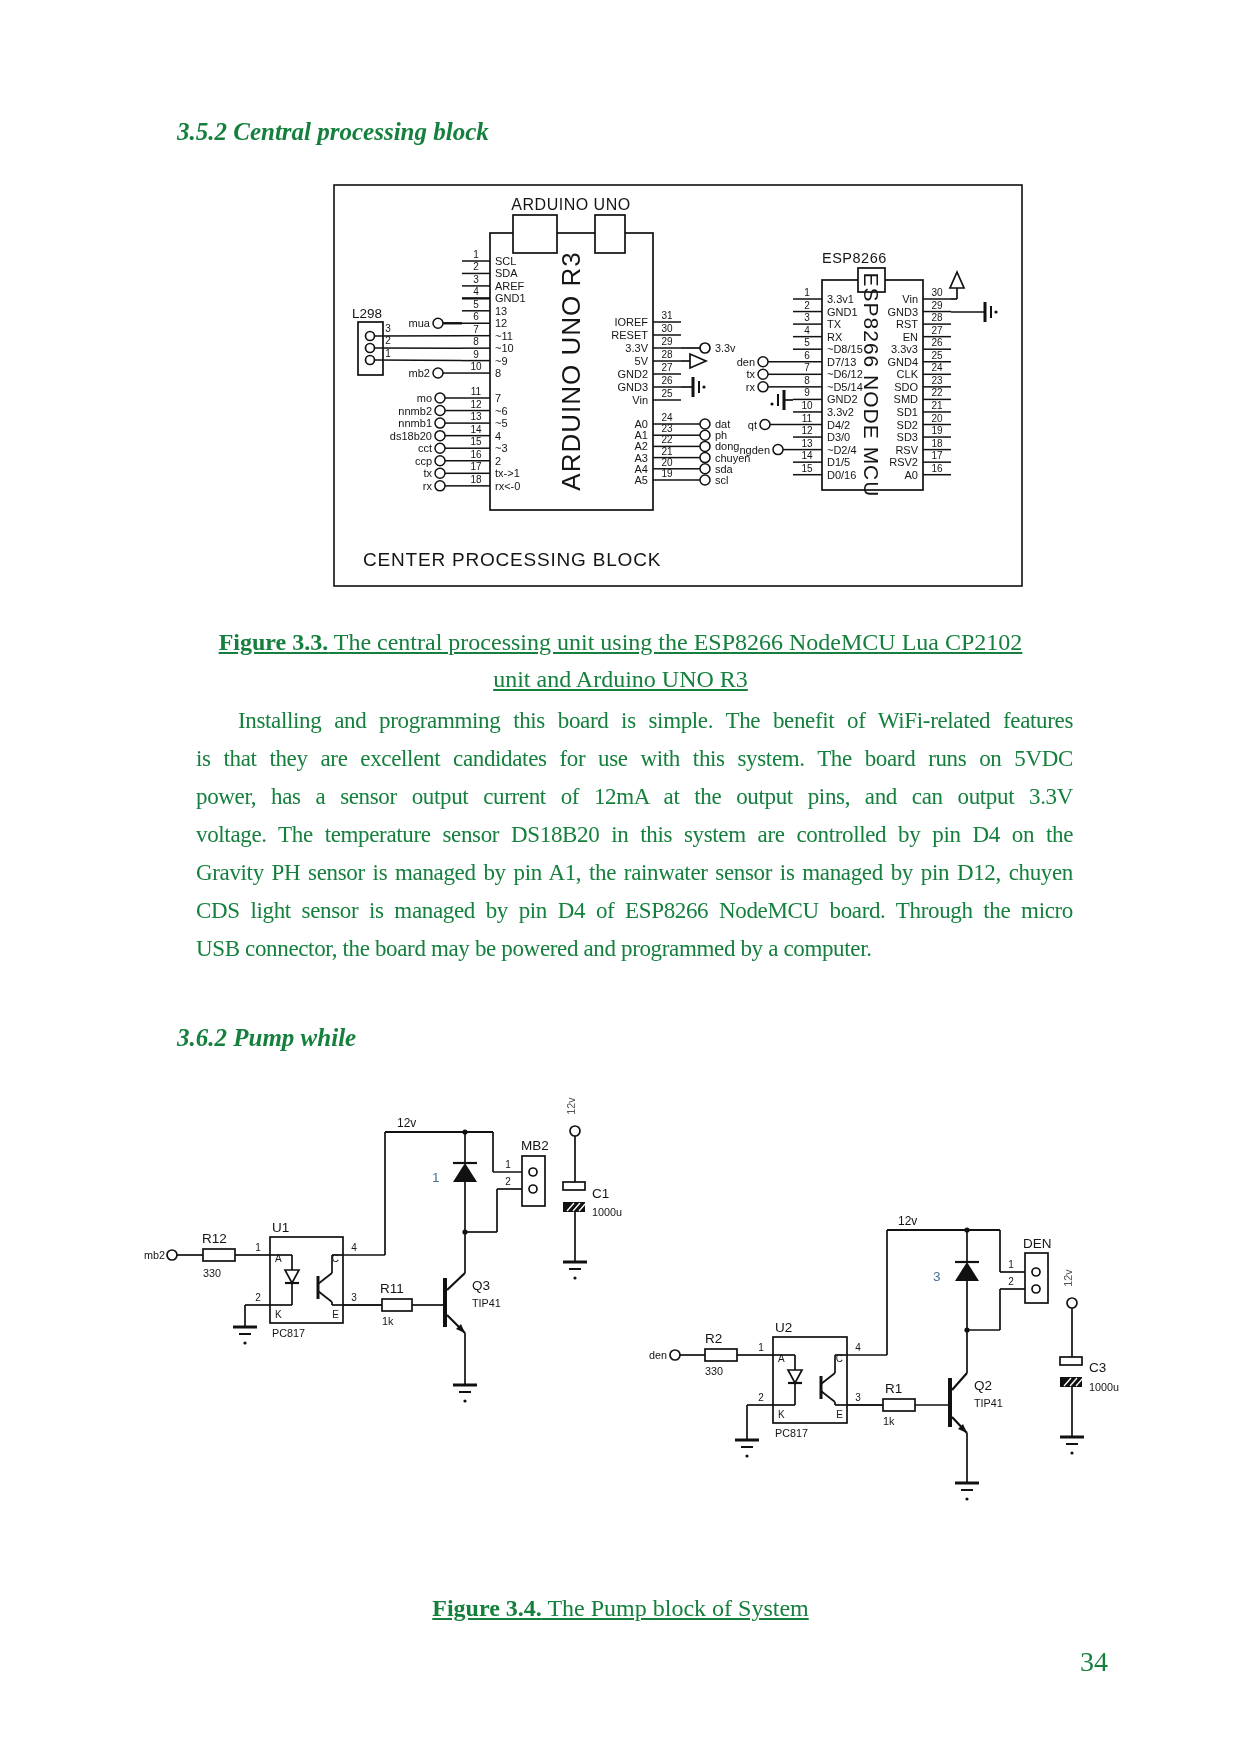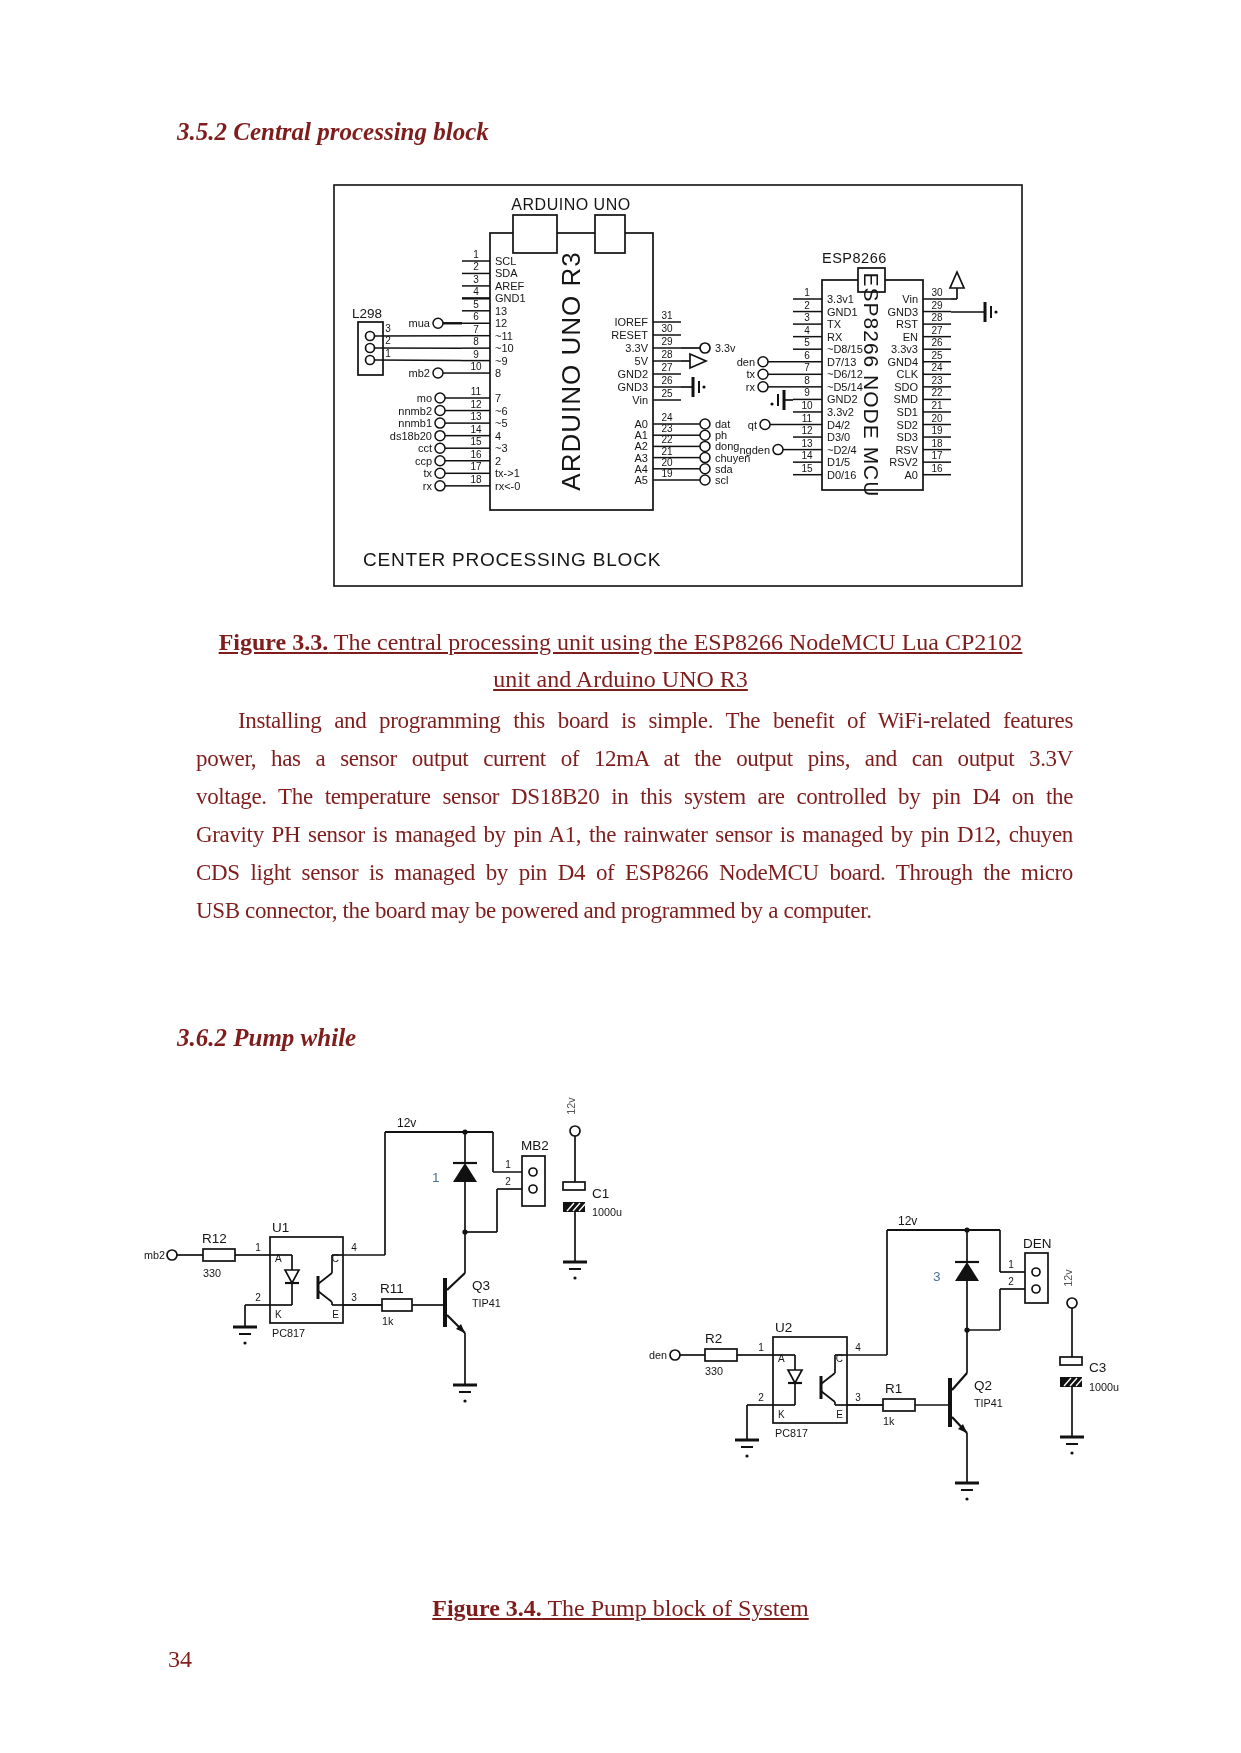--- a/index.html
+++ b/index.html
@@ -1,24 +1,24 @@
 <!DOCTYPE html>
 <html><head>
 <meta charset="utf-8">
 <style>
   html,body{margin:0;padding:0;background:#888;}
   .page{position:relative;width:1241px;height:1753px;background:#ffffff;margin:0 auto;
-        font-family:"Liberation Serif",serif;color:#7f1d1d;overflow:hidden;}
+        font-family:"Liberation Serif",serif;color:#15803d;overflow:hidden;}
   .h{position:absolute;left:177px;font-size:25px;font-weight:bold;font-style:italic;}
   .caption{position:absolute;left:168px;width:905px;text-align:center;font-size:24px;line-height:37px;text-decoration:underline;}
   .para{position:absolute;left:168px;width:905px;font-size:23px;line-height:38px;letter-spacing:-0.35px;}
   .para .ln{text-align:justify;text-align-last:justify;margin-left:28px;}
   .para .ln.last{text-align-last:left;}
   .para .ln.indent{text-indent:42px;}
-  .pagenum{position:absolute;left:168px;width:940px;text-align:left;font-size:24px;}
+  .pagenum{position:absolute;left:168px;width:940px;text-align:right;font-size:28px;}
   svg{position:absolute;}
   svg text{font-family:"Liberation Sans",sans-serif;fill:#151515;}
   .f19sp{font-size:19px;letter-spacing:0.8px;}
   .f16{font-size:16px;letter-spacing:0.5px;}
   .f15{font-size:14.5px;letter-spacing:0.5px;}
   .f14{font-size:13.5px;}
   .f12{font-size:12px;}
   .f11{font-size:10.8px;}
   .f10{font-size:10px;}
   .f26{font-size:26px;letter-spacing:1px;}
@@ -370,20 +370,21 @@
     <text x="30" y="382" class="f19sp">CENTER PROCESSING BLOCK</text>
   </svg>
 
   <div class="caption" style="top:624px">
     <div><b>Figure 3.3.</b><span> The central processing unit using the ESP8266 NodeMCU Lua CP2102</span></div>
     <div>unit and Arduino UNO R3</div>
   </div>
 
   <div class="para" style="top:702px">
     <div class="ln indent">Installing and programming this board is simple. The benefit of WiFi-related features</div>
+    <div class="ln">is that they are excellent candidates for use with this system. The board runs on 5VDC</div>
     <div class="ln">power, has a sensor output current of 12mA at the output pins, and can output 3.3V</div>
     <div class="ln">voltage. The temperature sensor DS18B20 in this system are controlled by pin D4 on the</div>
     <div class="ln">Gravity PH sensor is managed by pin A1, the rainwater sensor is managed by pin D12, chuyen</div>
     <div class="ln">CDS light sensor is managed by pin D4 of ESP8266 NodeMCU board. Through the micro</div>
     <div class="ln last">USB connector, the board may be powered and programmed by a computer.</div>
   </div>
 
   <div class="h" style="top:1024px">3.6.2 Pump while</div>
 
   <svg id="d2" width="1000" height="440" viewBox="0 0 1000 440" style="left:130px;top:1080px;">

